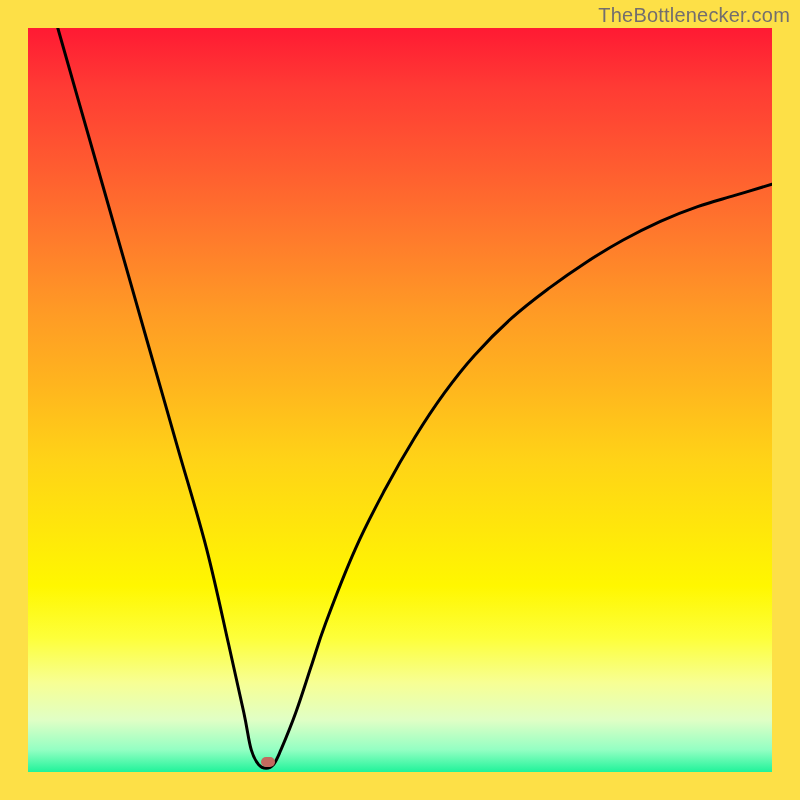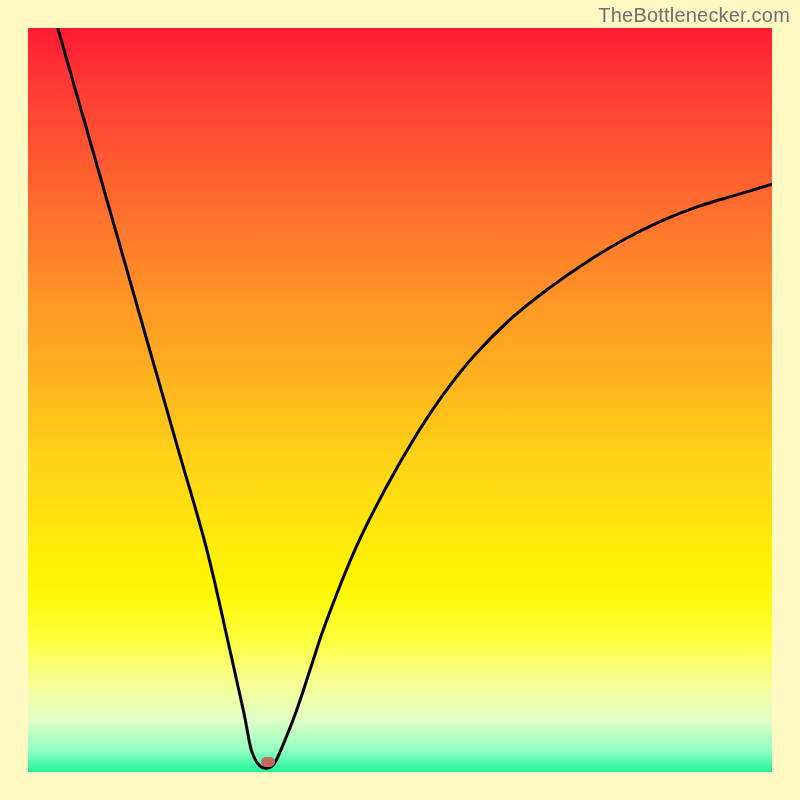--- a/index.html
+++ b/index.html
@@ -8,21 +8,21 @@
     width: 800px;
     height: 800px;
     background: #000;
     overflow: hidden;
     font-family: Arial, Helvetica, sans-serif;
   }
   .frame {
     position: absolute;
     width: 800px;
     height: 800px;
-    background: #fef9c3;
+    background: #fde047;
   }
   .plot {
     position: absolute;
     left: 28px;
     top: 28px;
     width: 744px;
     height: 744px;
     background: linear-gradient(
       to bottom,
       #ff1a33 0%,

